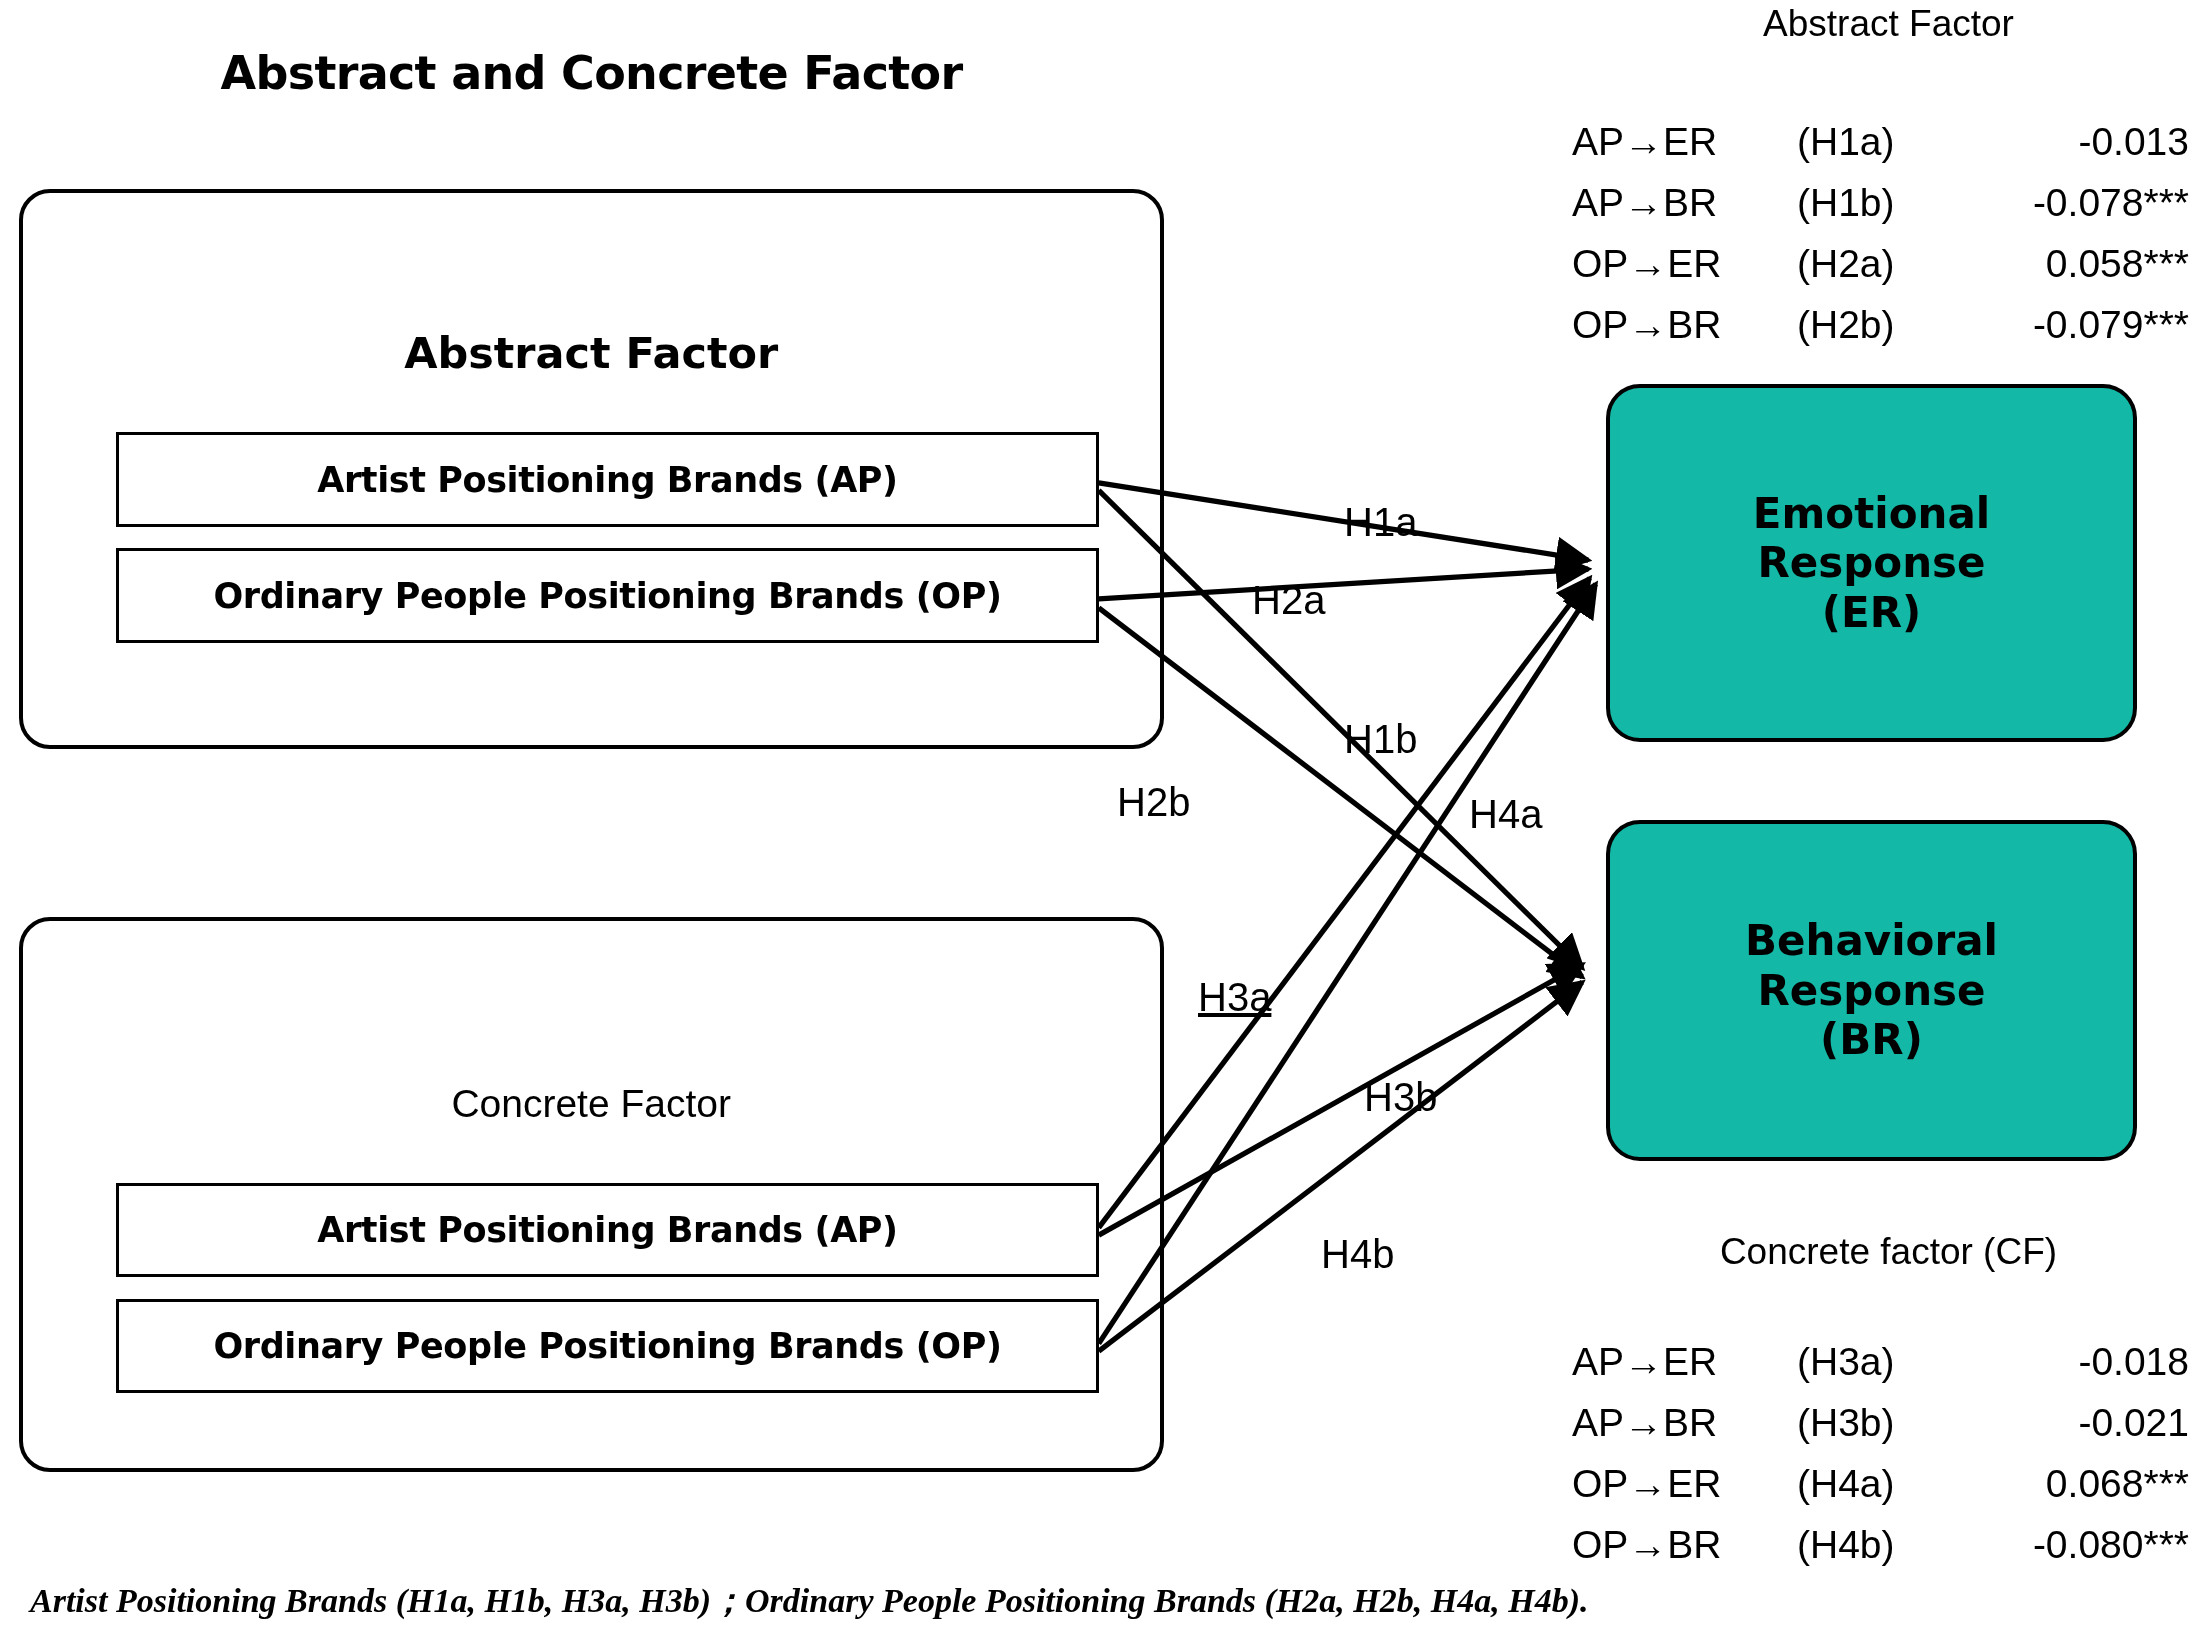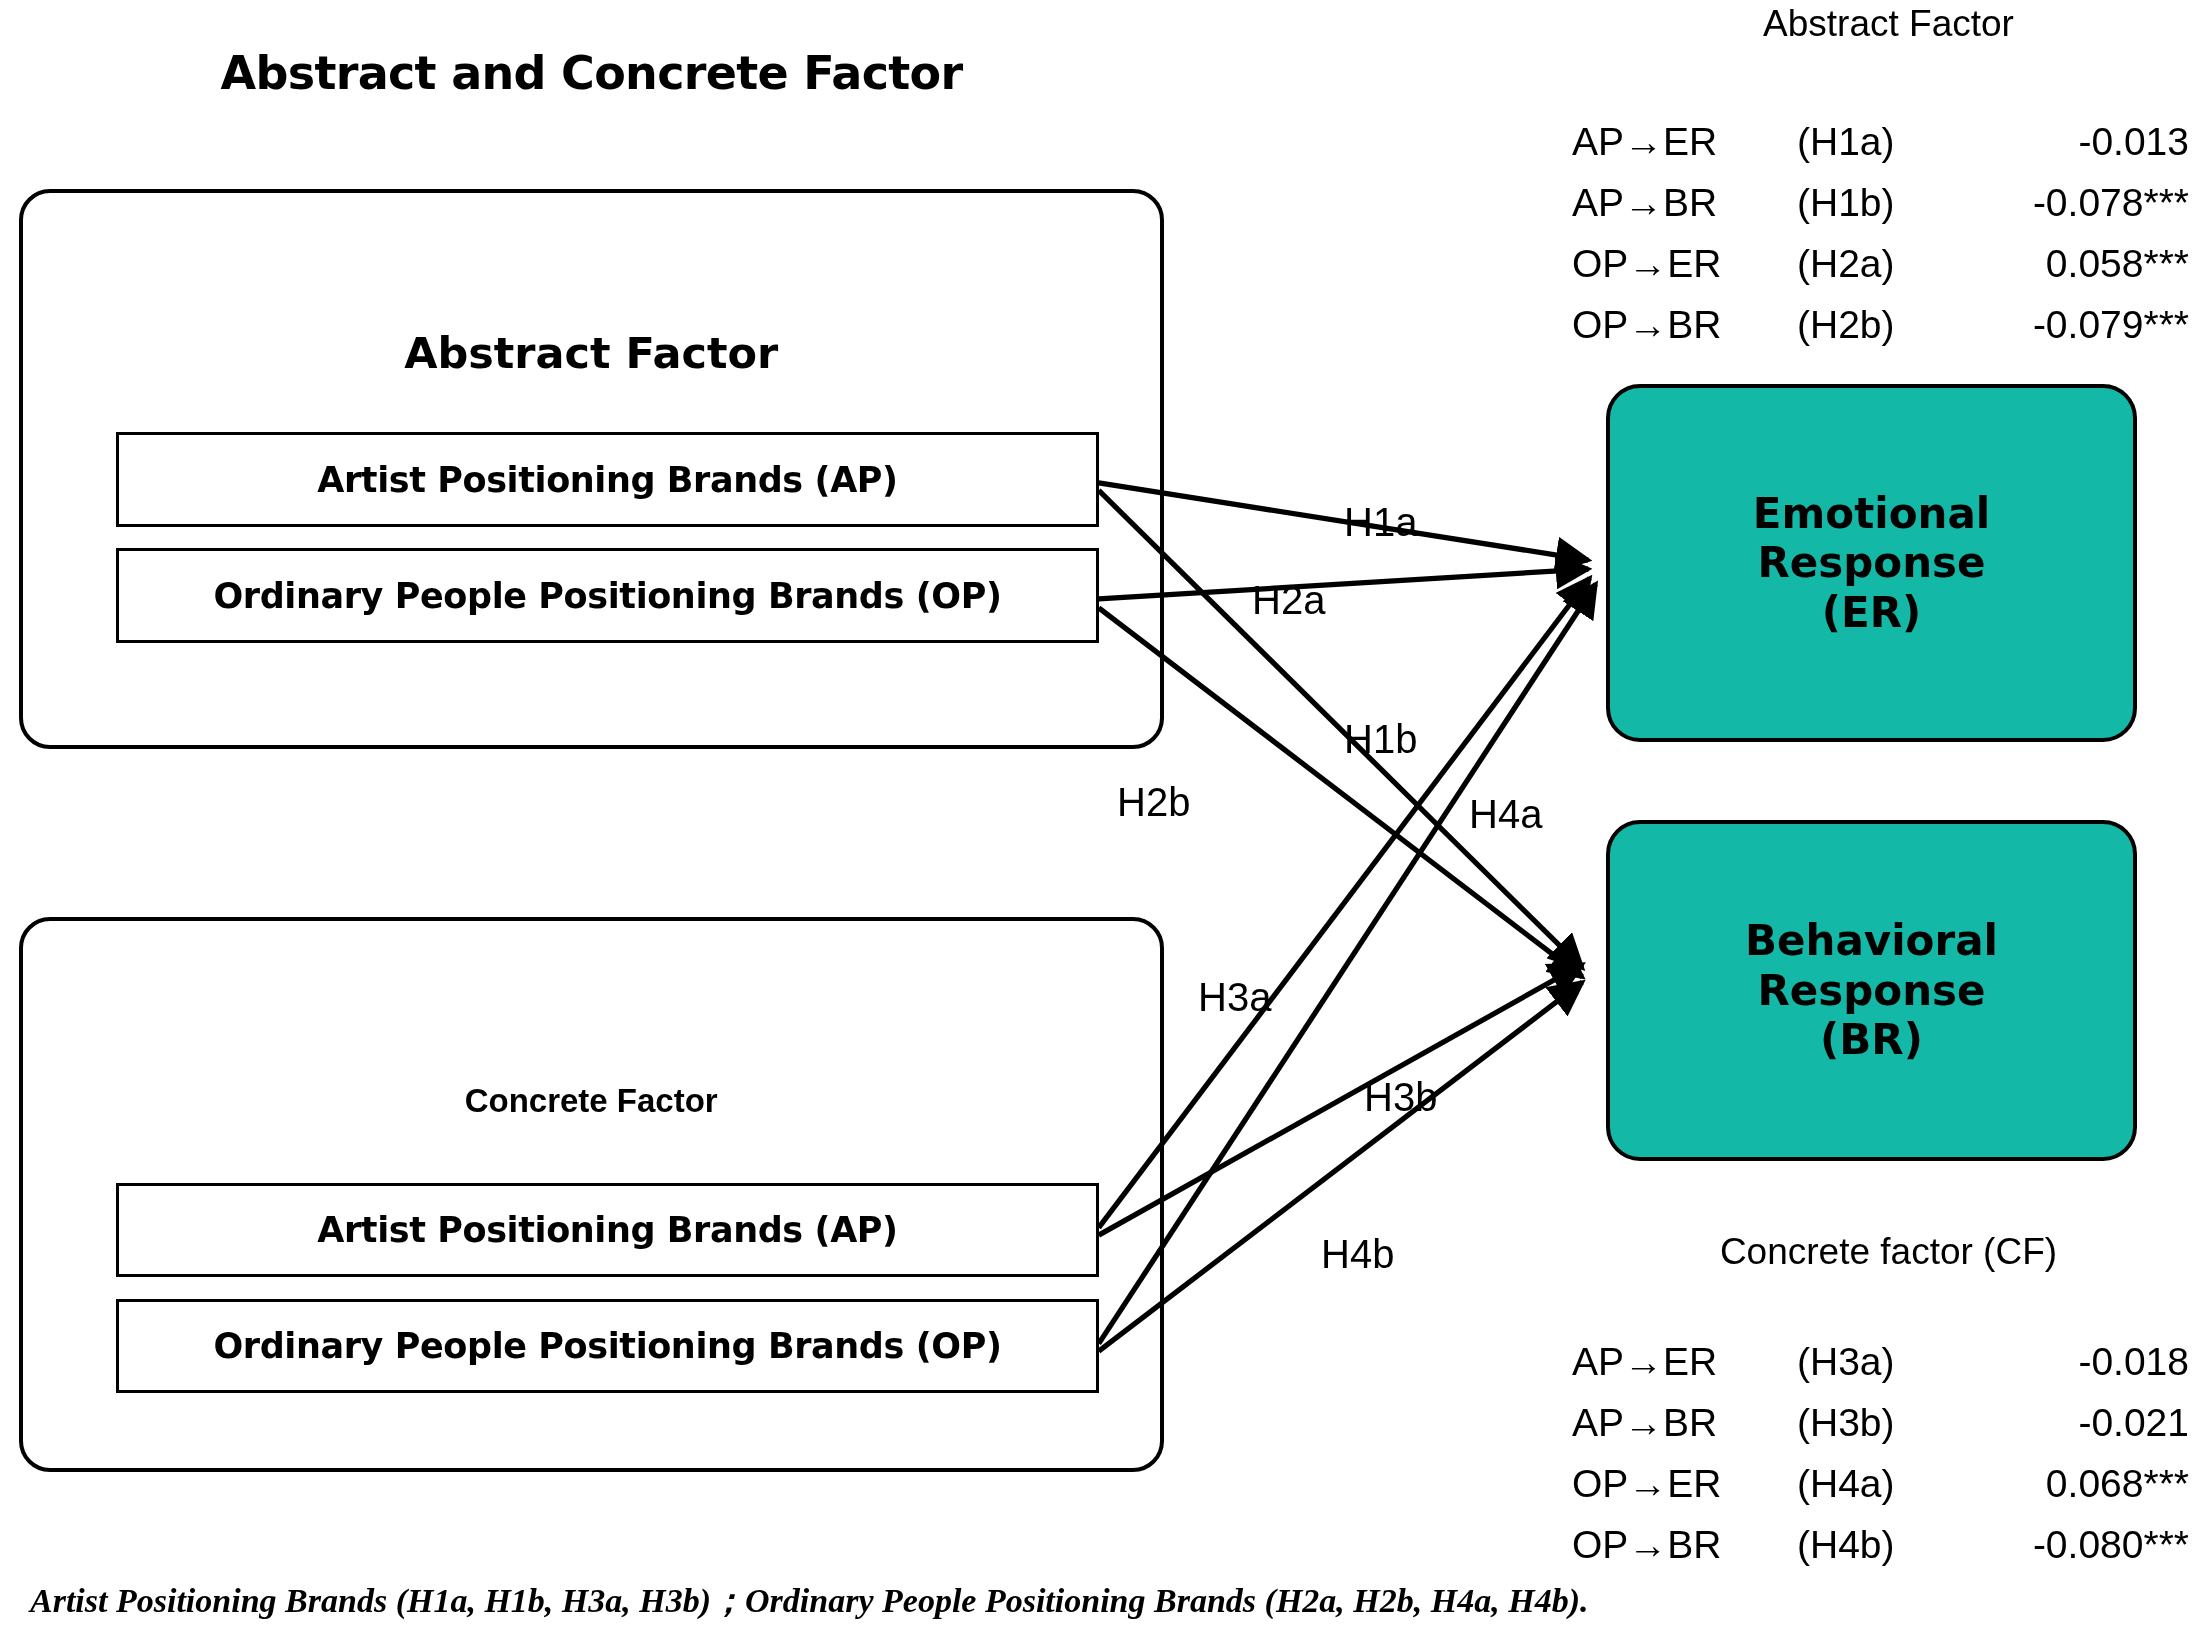--- a/index.html
+++ b/index.html
@@ -36,22 +36,22 @@
   }
   #abstract-panel{left:18.7px;top:189px;width:1145px;height:560px;}
   #concrete-panel{left:18.7px;top:917px;width:1145px;height:555px;}
 
   .group-heading{
     position:absolute;left:0;width:100%;text-align:center;
     font-size:43px;font-weight:bold;
     font-family:"DejaVu Sans","Liberation Sans",sans-serif;
   }
   #abstract-heading{top:135px;}
-  #concrete-heading{top:161px;font-weight:700;
-    font-family:"Liberation Sans",sans-serif;font-size:33px;}
+  #concrete-heading{top:161px;font-weight:400;
+    font-family:"Liberation Sans",sans-serif;font-size:39px;}
 
   
   .indicator-box{
     border:3.7px solid #000;background:#fff;box-sizing:border-box;
     display:flex;align-items:center;justify-content:center;
     font-size:35px;font-weight:bold;
     font-family:"DejaVu Sans","Liberation Sans",sans-serif;
     letter-spacing:-0.4px;white-space:nowrap;
   }
   #ap-box-abstract{left:116px;top:432px;width:983px;height:95px;}
@@ -158,21 +158,21 @@
 
     <line x1="1468" y1="1805" x2="2114" y2="1312"></line>
   </g>
 </svg>
 
 <div class="abs edge-label" style="left:1344px;top:457px;">H1a</div>
 <div class="abs edge-label" style="left:1252px;top:535px;">H2a</div>
 <div class="abs edge-label" style="left:1344px;top:674px;text-align:center;">H1b</div>
 <div class="abs edge-label" style="left:1117px;top:737px;">H2b</div>
 <div class="abs edge-label" style="left:1469px;top:749px;">H4a</div>
-<div class="abs edge-label" style="left:1198px;top:932px;">H3a</div>
+<div class="abs edge-label" style="left:1198px;top:932px;text-decoration:underline;">H3a</div>
 <div class="abs edge-label" style="left:1364px;top:1032px;">H3b</div>
 <div class="abs edge-label" style="left:1321px;top:1189px;">H4b</div>
 
 <div class="abs" id="abstract-table-title">Abstract Factor</div>
 <div class="result-table" id="abstract-results">
   <div class="result-row">
     <span class="rc-path">AP→ER</span>
     <span class="rc-hyp">(H1a)</span>
     <span class="rc-val">-0.013</span>
   </div>

